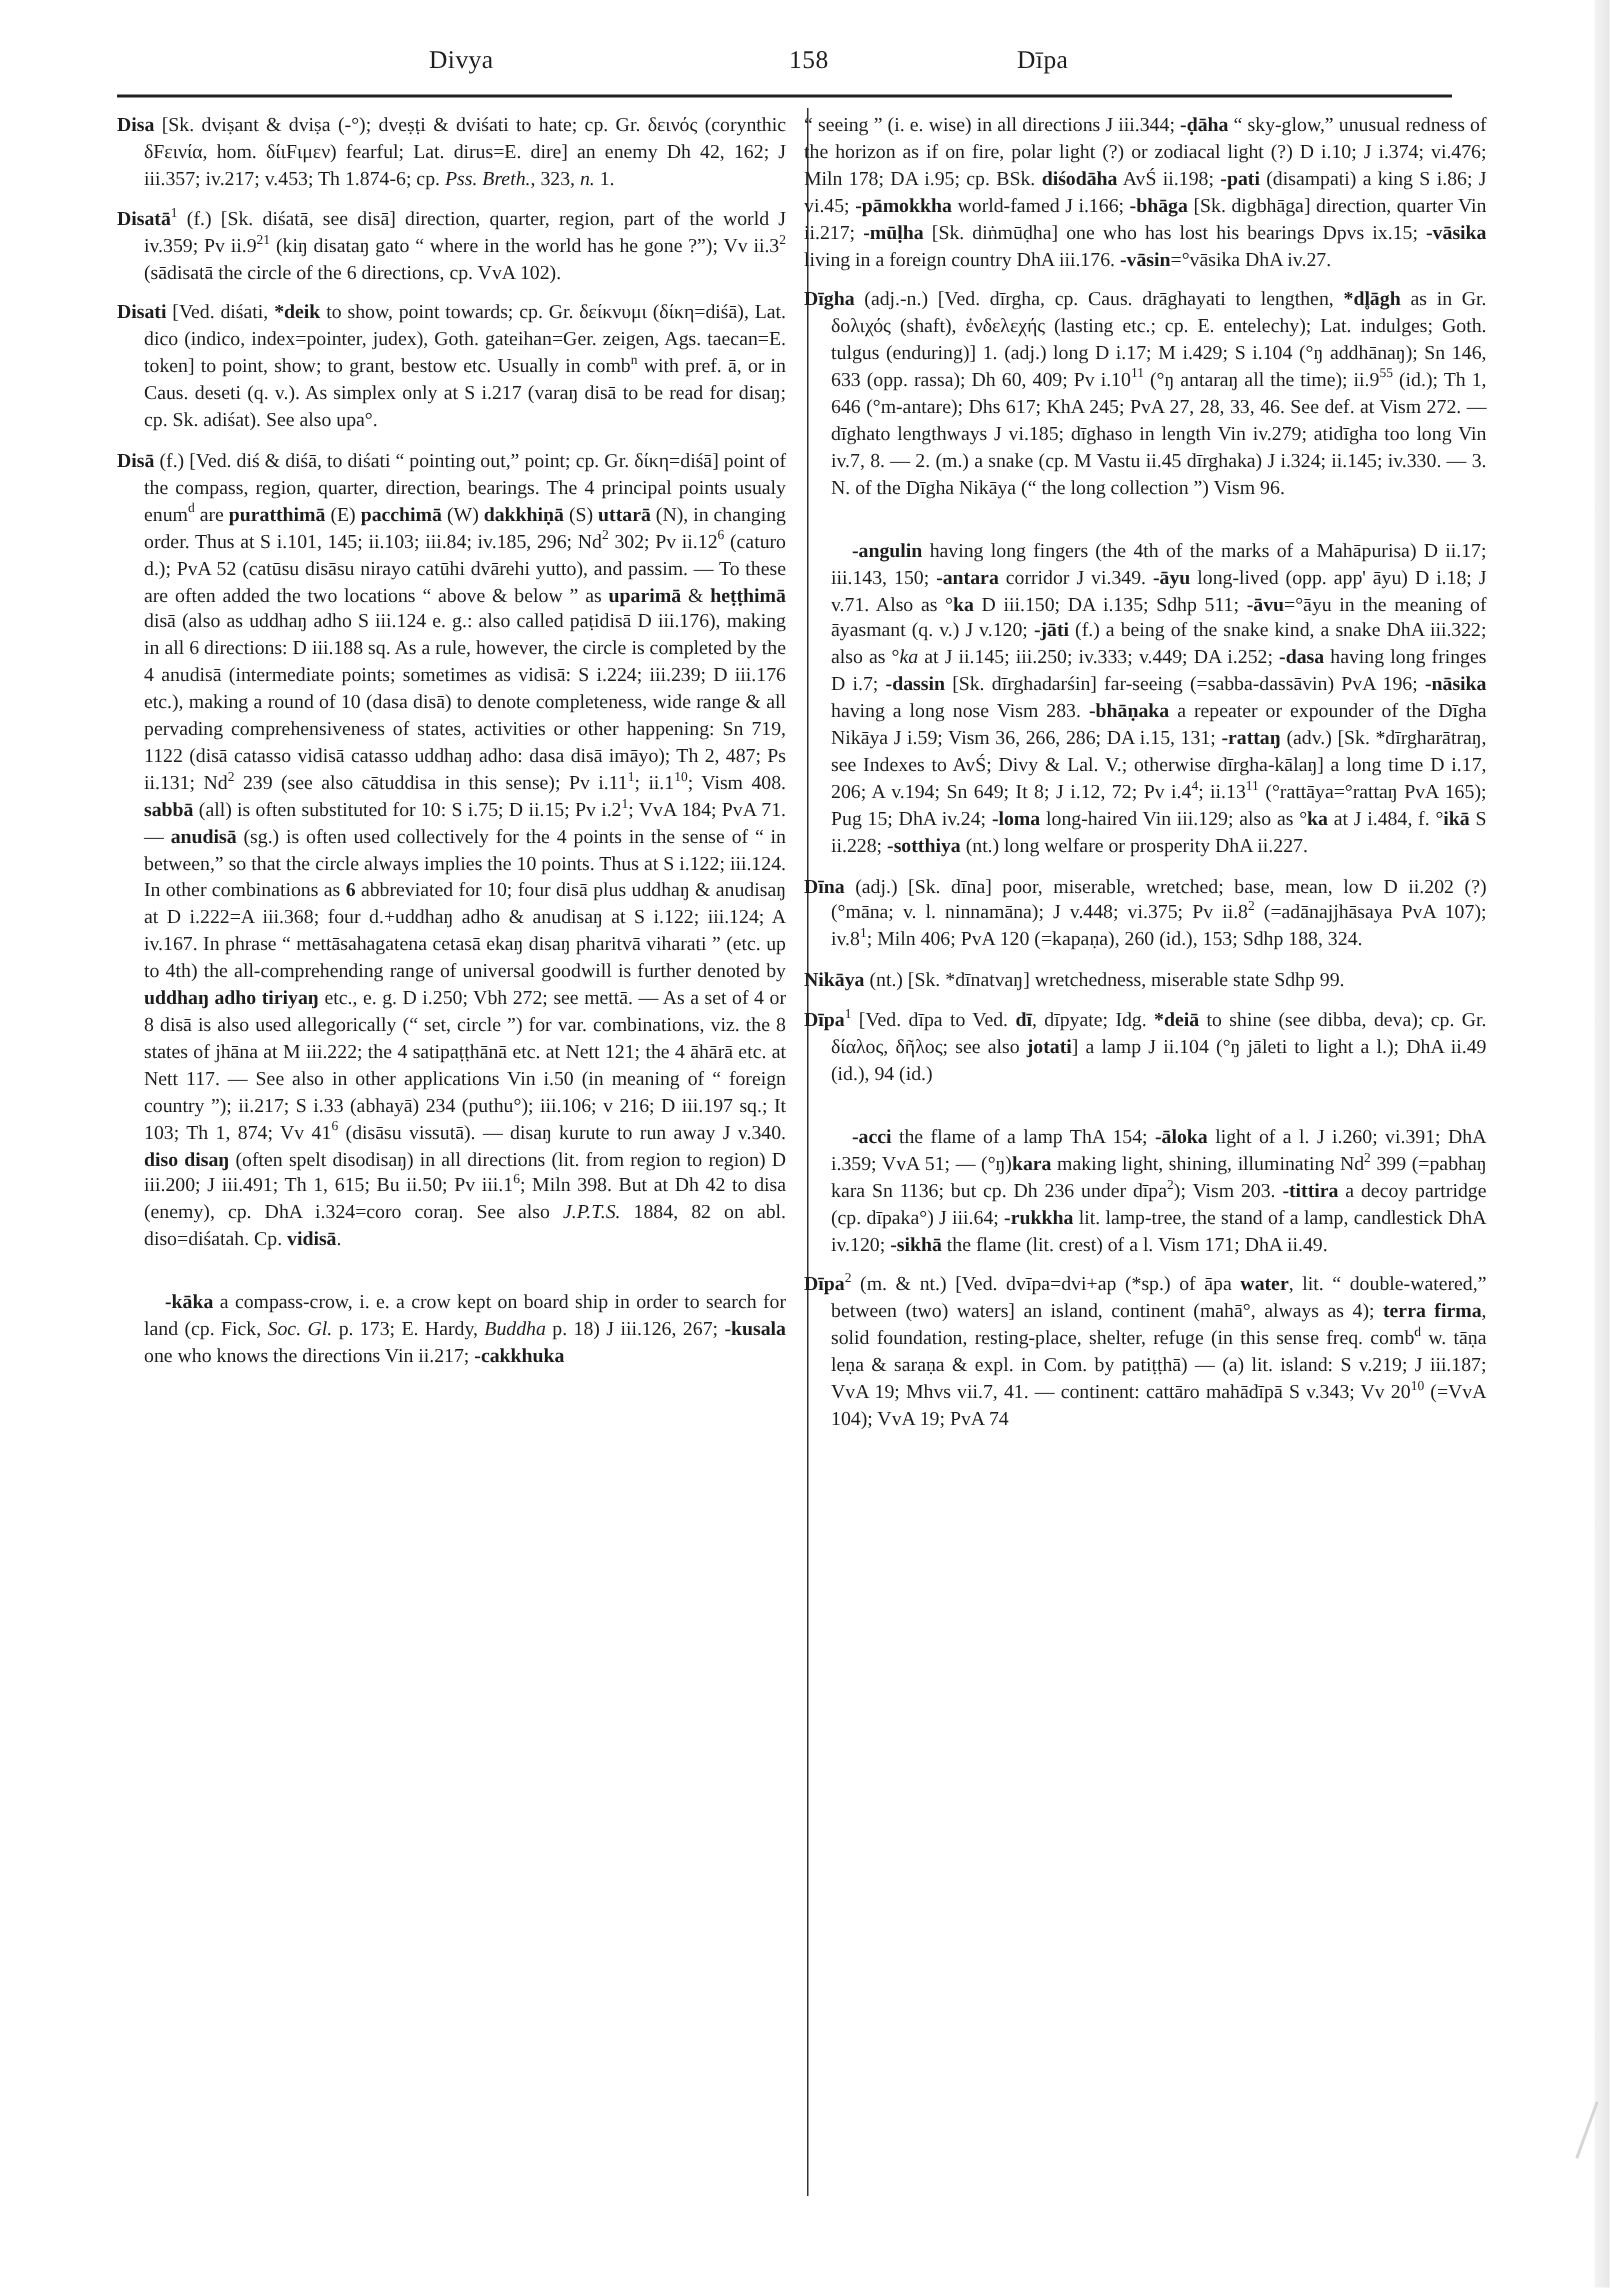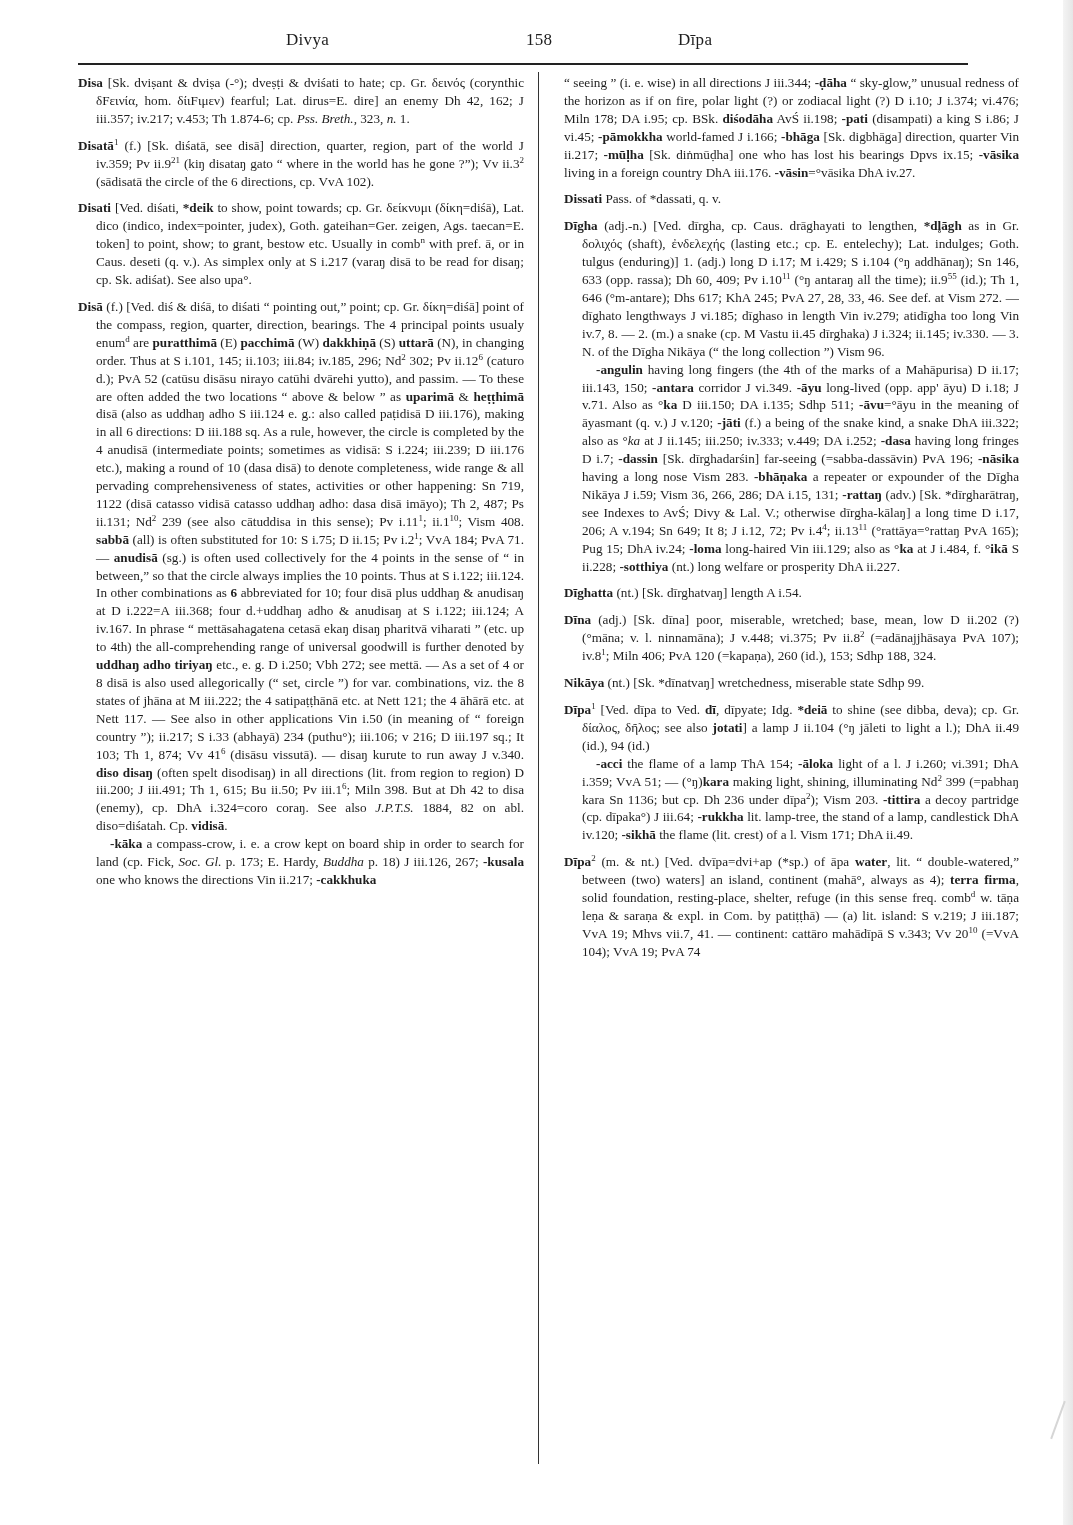--- a/index.html
+++ b/index.html
@@ -7,24 +7,24 @@
          font-family: "Liberation Serif", "DejaVu Serif", serif; color: #1e1e1e; }
   .header { position: absolute; top: 30px; left: 78px; width: 890px; height: 28px; }
   .header span { position: absolute; top: 0; font-size: 17px; letter-spacing: 0.3px; }
   .hd-left { left: 208px; }
   .hd-center { left: 448px; }
   .hd-right { left: 600px; }
   .rule { position: absolute; top: 63px; left: 78px; width: 890px; height: 2px; background: #222; }
   .colsep { position: absolute; top: 72px; left: 538px; width: 1px; height: 1392px; background: #333; }
   .col { position: absolute; top: 74px; font-size: 13.2px; line-height: 17.9px; text-align: justify; }
   .col-left { left: 78px; width: 446px; }
-  .col-right { left: 564px; width: 455px; }
+  .col-right { left: 536px; width: 455px; }
   .entry { margin: 0 0 9px 0; padding-left: 18px; text-indent: -18px; }
   .entry.cont { text-indent: 0; padding-left: 0; }
-  .sub { display: block; text-indent: 14px; }
+  .sub { display: block; text-indent: 14px; margin-top: 24px; }
   .hw { font-weight: bold; }
   b { font-weight: bold; }
   i { font-style: italic; }
   sup { font-size: 9px; line-height: 0; vertical-align: super; }
   .edge { position: absolute; top: 0; right: 0; width: 10px; height: 1525px;
           background: linear-gradient(to right, #f4f4f4, #e6e6e6); }
   .edge-mark { position: absolute; right: 14px; top: 1400px; width: 2px; height: 40px; background: #d6d6d6; transform: rotate(20deg); }
 </style>
 </head>
 <body>
@@ -38,23 +38,21 @@
 <div class="colsep"></div>
 
 <div class="col col-left" id="col-left">
     <div class="entry"><span class="hw">Disa</span><span> [Sk. dviṣant &amp; dviṣa (-°); dveṣṭi &amp; dviśati to hate; cp. Gr. δεινός (corynthic δFεινία, hom. δίιFιμεν) fearful; Lat. dirus=E. dire] an enemy Dh 42, 162; J iii.357; iv.217; v.453; Th 1.874-6; cp. </span><i>Pss. Breth.</i><span>, 323, </span><i>n.</i><span> 1.</span></div>
     <div class="entry"><span class="hw">Disatā</span><sup>1</sup><span> (f.) [Sk. diśatā, see disā] direction, quarter, region, part of the world J iv.359; Pv ii.9</span><sup>21</sup><span> (kiŋ disataŋ gato “ where in the world has he gone ?”); Vv ii.3</span><sup>2</sup><span> (sādisatā the circle of the 6 directions, cp. VvA 102).</span></div>
     <div class="entry"><span class="hw">Disati</span><span> [Ved. diśati, </span><b>*deik</b><span> to show, point towards; cp. Gr. δείκνυμι (δίκη=diśā), Lat. dico (indico, index=pointer, judex), Goth. gateihan=Ger. zeigen, Ags. taecan=E. token] to point, show; to grant, bestow etc. Usually in comb</span><sup>n</sup><span> with pref. ā, or in Caus. deseti (q. v.). As simplex only at S i.217 (varaŋ disā to be read for disaŋ; cp. Sk. adiśat). See also upa°.</span></div>
     <div class="entry"><span class="hw">Disā</span><span> (f.) [Ved. diś &amp; diśā, to diśati “ pointing out,” point; cp. Gr. δίκη=diśā] point of the compass, region, quarter, direction, bearings. The 4 principal points usualy enum</span><sup>d</sup><span> are </span><b>puratthimā</b><span> (E) </span><b>pacchimā</b><span> (W) </span><b>dakkhiṇā</b><span> (S) </span><b>uttarā</b><span> (N), in changing order. Thus at S i.101, 145; ii.103; iii.84; iv.185, 296; Nd</span><sup>2</sup><span> 302; Pv ii.12</span><sup>6</sup><span> (caturo d.); PvA 52 (catūsu disāsu nirayo catūhi dvārehi yutto), and passim. — To these are often added the two locations “ above &amp; below ” as </span><b>uparimā</b><span> &amp; </span><b>heṭṭhimā</b><span> disā (also as uddhaŋ adho S iii.124 e. g.: also called paṭidisā D iii.176), making in all 6 directions: D iii.188 sq. As a rule, however, the circle is completed by the 4 anudisā (intermediate points; sometimes as vidisā: S i.224; iii.239; D iii.176 etc.), making a round of 10 (dasa disā) to denote completeness, wide range &amp; all pervading comprehensiveness of states, activities or other happening: Sn 719, 1122 (disā catasso vidisā catasso uddhaŋ adho: dasa disā imāyo); Th 2, 487; Ps ii.131; Nd</span><sup>2</sup><span> 239 (see also cātuddisa in this sense); Pv i.11</span><sup>1</sup><span>; ii.1</span><sup>10</sup><span>; Vism 408. </span><b>sabbā</b><span> (all) is often substituted for 10: S i.75; D ii.15; Pv i.2</span><sup>1</sup><span>; VvA 184; PvA 71. — </span><b>anudisā</b><span> (sg.) is often used collectively for the 4 points in the sense of “ in between,” so that the circle always implies the 10 points. Thus at S i.122; iii.124. In other combinations as </span><b>6</b><span> abbreviated for 10; four disā plus uddhaŋ &amp; anudisaŋ at D i.222=A iii.368; four d.+uddhaŋ adho &amp; anudisaŋ at S i.122; iii.124; A iv.167. In phrase “ mettāsahagatena cetasā ekaŋ disaŋ pharitvā viharati ” (etc. up to 4th) the all-comprehending range of universal goodwill is further denoted by </span><b>uddhaŋ adho tiriyaŋ</b><span> etc., e. g. D i.250; Vbh 272; see mettā. — As a set of 4 or 8 disā is also used allegorically (“ set, circle ”) for var. combinations, viz. the 8 states of jhāna at M iii.222; the 4 satipaṭṭhānā etc. at Nett 121; the 4 āhārā etc. at Nett 117. — See also in other applications Vin i.50 (in meaning of “ foreign country ”); ii.217; S i.33 (abhayā) 234 (puthu°); iii.106; v 216; D iii.197 sq.; It 103; Th 1, 874; Vv 41</span><sup>6</sup><span> (disāsu vissutā). — disaŋ kurute to run away J v.340. </span><b>diso disaŋ</b><span> (often spelt disodisaŋ) in all directions (lit. from region to region) D iii.200; J iii.491; Th 1, 615; Bu ii.50; Pv iii.1</span><sup>6</sup><span>; Miln 398. But at Dh 42 to disa (enemy), cp. DhA i.324=coro coraŋ. See also </span><i>J.P.T.S.</i><span> 1884, 82 on abl. diso=diśatah. Cp. </span><b>vidisā</b><span>.</span><span class="sub"><b>-kāka</b><span> a compass-crow, i. e. a crow kept on board ship in order to search for land (cp. Fick, </span><i>Soc. Gl.</i><span> p. 173; E. Hardy, </span><i>Buddha</i><span> p. 18) J iii.126, 267; </span><b>-kusala</b><span> one who knows the directions Vin ii.217; </span><b>-cakkhuka</b></span></div>
   </div>
 <div class="col col-right" id="col-right">
     <div class="entry cont"><span>“ seeing ” (i. e. wise) in all directions J iii.344; </span><b>-ḍāha</b><span> “ sky-glow,” unusual redness of the horizon as if on fire, polar light (?) or zodiacal light (?) D i.10; J i.374; vi.476; Miln 178; DA i.95; cp. BSk. </span><b>diśodāha</b><span> AvŚ ii.198; </span><b>-pati</b><span> (disampati) a king S i.86; J vi.45; </span><b>-pāmokkha</b><span> world-famed J i.166; </span><b>-bhāga</b><span> [Sk. digbhāga] direction, quarter Vin ii.217; </span><b>-mūḷha</b><span> [Sk. diṅmūḍha] one who has lost his bearings Dpvs ix.15; </span><b>-vāsika</b><span> living in a foreign country DhA iii.176. </span><b>-vāsin</b><span>=°vāsika DhA iv.27.</span></div>
-    <div class="entry"><span class="hw">Dissati</span><span> Pass. of *dassati, q. v.</span></div>
     <div class="entry"><span class="hw">Dīgha</span><span> (adj.-n.) [Ved. dīrgha, cp. Caus. drāghayati to lengthen, </span><b>*dl̥āgh</b><span> as in Gr. δολιχός (shaft), ἐνδελεχής (lasting etc.; cp. E. entelechy); Lat. indulges; Goth. tulgus (enduring)] 1. (adj.) long D i.17; M i.429; S i.104 (°ŋ addhānaŋ); Sn 146, 633 (opp. rassa); Dh 60, 409; Pv i.10</span><sup>11</sup><span> (°ŋ antaraŋ all the time); ii.9</span><sup>55</sup><span> (id.); Th 1, 646 (°m-antare); Dhs 617; KhA 245; PvA 27, 28, 33, 46. See def. at Vism 272. — dīghato lengthways J vi.185; dīghaso in length Vin iv.279; atidīgha too long Vin iv.7, 8. — 2. (m.) a snake (cp. M Vastu ii.45 dīrghaka) J i.324; ii.145; iv.330. — 3. N. of the Dīgha Nikāya (“ the long collection ”) Vism 96.</span><span class="sub"><b>-angulin</b><span> having long fingers (the 4th of the marks of a Mahāpurisa) D ii.17; iii.143, 150; </span><b>-antara</b><span> corridor J vi.349. </span><b>-āyu</b><span> long-lived (opp. app' āyu) D i.18; J v.71. Also as °</span><b>ka</b><span> D iii.150; DA i.135; Sdhp 511; </span><b>-āvu</b><span>=°āyu in the meaning of āyasmant (q. v.) J v.120; </span><b>-jāti</b><span> (f.) a being of the snake kind, a snake DhA iii.322; also as °</span><i>ka</i><span> at J ii.145; iii.250; iv.333; v.449; DA i.252; </span><b>-dasa</b><span> having long fringes D i.7; </span><b>-dassin</b><span> [Sk. dīrghadarśin] far-seeing (=sabba-dassāvin) PvA 196; </span><b>-nāsika</b><span> having a long nose Vism 283. </span><b>-bhāṇaka</b><span> a repeater or expounder of the Dīgha Nikāya J i.59; Vism 36, 266, 286; DA i.15, 131; </span><b>-rattaŋ</b><span> (adv.) [Sk. *dīrgharātraŋ, see Indexes to AvŚ; Divy &amp; Lal. V.; otherwise dīrgha-kālaŋ] a long time D i.17, 206; A v.194; Sn 649; It 8; J i.12, 72; Pv i.4</span><sup>4</sup><span>; ii.13</span><sup>11</sup><span> (°rattāya=°rattaŋ PvA 165); Pug 15; DhA iv.24; </span><b>-loma</b><span> long-haired Vin iii.129; also as °</span><b>ka</b><span> at J i.484, f. °</span><b>ikā</b><span> S ii.228; </span><b>-sotthiya</b><span> (nt.) long welfare or prosperity DhA ii.227.</span></span></div>
-    <div class="entry"><span class="hw">Dīghatta</span><span> (nt.) [Sk. dīrghatvaŋ] length A i.54.</span></div>
     <div class="entry"><span class="hw">Dīna</span><span> (adj.) [Sk. dīna] poor, miserable, wretched; base, mean, low D ii.202 (?) (°māna; v. l. ninnamāna); J v.448; vi.375; Pv ii.8</span><sup>2</sup><span> (=adānajjhāsaya PvA 107); iv.8</span><sup>1</sup><span>; Miln 406; PvA 120 (=kapaṇa), 260 (id.), 153; Sdhp 188, 324.</span></div>
     <div class="entry"><span class="hw">Nikāya</span><span> (nt.) [Sk. *dīnatvaŋ] wretchedness, miserable state Sdhp 99.</span></div>
     <div class="entry"><span class="hw">Dīpa</span><sup>1</sup><span> [Ved. dīpa to Ved. </span><b>dī</b><span>, dīpyate; Idg. </span><b>*deiā</b><span> to shine (see dibba, deva); cp. Gr. δίαλος, δῆλος; see also </span><b>jotati</b><span>] a lamp J ii.104 (°ŋ jāleti to light a l.); DhA ii.49 (id.), 94 (id.)</span><span class="sub"><b>-acci</b><span> the flame of a lamp ThA 154; </span><b>-āloka</b><span> light of a l. J i.260; vi.391; DhA i.359; VvA 51; — (°ŋ)</span><b>kara</b><span> making light, shining, illuminating Nd</span><sup>2</sup><span> 399 (=pabhaŋ kara Sn 1136; but cp. Dh 236 under dīpa</span><sup>2</sup><span>); Vism 203. </span><b>-tittira</b><span> a decoy partridge (cp. dīpaka°) J iii.64; </span><b>-rukkha</b><span> lit. lamp-tree, the stand of a lamp, candlestick DhA iv.120; </span><b>-sikhā</b><span> the flame (lit. crest) of a l. Vism 171; DhA ii.49.</span></span></div>
     <div class="entry"><span class="hw">Dīpa</span><sup>2</sup><span> (m. &amp; nt.) [Ved. dvīpa=dvi+ap (*sp.) of āpa </span><b>water</b><span>, lit. “ double-watered,” between (two) waters] an island, continent (mahā°, always as 4); </span><b>terra firma</b><span>, solid foundation, resting-place, shelter, refuge (in this sense freq. comb</span><sup>d</sup><span> w. tāṇa leṇa &amp; saraṇa &amp; expl. in Com. by patiṭṭhā) — (a) lit. island: S v.219; J iii.187; VvA 19; Mhvs vii.7, 41. — continent: cattāro mahādīpā S v.343; Vv 20</span><sup>10</sup><span> (=VvA 104); VvA 19; PvA 74</span></div>
   </div>
 
 <div class="edge"></div>
 <div class="edge-mark"></div>
 
 </body></html>

